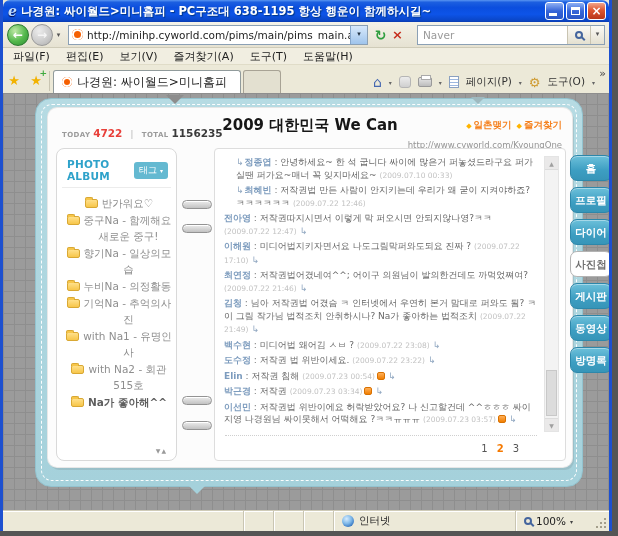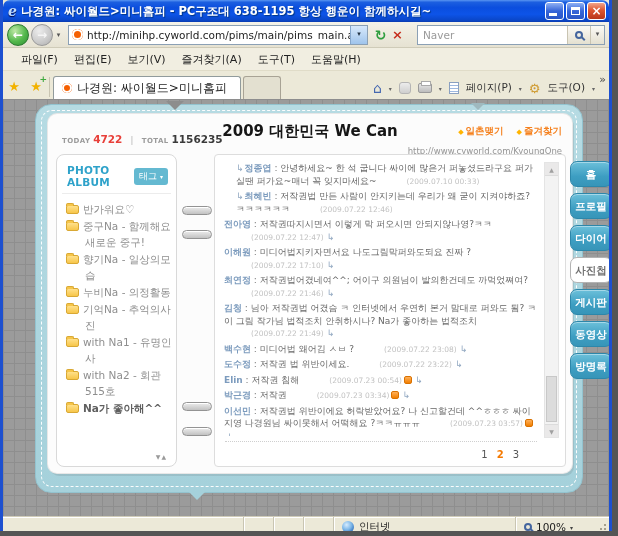--- a/index.html
+++ b/index.html
@@ -29,21 +29,21 @@
   .tb{width:17px;text-align:center;flex:0 0 auto;}
   .tb.refresh{color:#2f9e3f;font-size:14px;font-weight:bold;margin-left:4px;}
   .tb.stop{color:#c62f1e;font-size:13px;font-weight:bold;}
   .search-box{margin-left:auto;width:188px;height:20px;background:#fff;border:1px solid #8ba0b5;display:flex;align-items:center;}
   .search-text{flex:1;font-size:10.5px;color:#9a9a9a;padding-left:5px;}
   .search-btn{width:23px;height:18px;background:linear-gradient(#fbfaf6,#e4e0d0);border-left:1px solid #c9c4b2;display:flex;align-items:center;justify-content:center;}
   .mag{position:relative;width:8px;height:8px;border:2px solid #44659e;border-radius:50%;display:inline-block;}
   .mag::after{content:"";position:absolute;width:2px;height:5px;background:#44659e;right:-3px;bottom:-4px;transform:rotate(-45deg);}
   .search-drop{width:14px;height:18px;background:linear-gradient(#fbfaf6,#e4e0d0);border-left:1px solid #c9c4b2;font-size:7px;color:#555;text-align:center;line-height:17px;}
   
-  .menubar{height:23px;display:flex;align-items:center;background:#f1eee1;border-bottom:1px solid #e0dcc8;padding-left:10px;}
+  .menubar{height:17px;display:flex;align-items:center;background:#f1eee1;border-bottom:1px solid #e0dcc8;padding-left:2px;}
   .menu-item{font-size:11px;color:#222;padding:1px 8px;}
   
   .tabrow{position:relative;height:28px;background:#ece9d8;display:flex;align-items:flex-end;}
   .fav-btn{position:relative;width:22px;height:24px;text-align:center;font-size:13px;color:#f2b200;line-height:24px;}
   .fav-btn .plus{position:absolute;right:0;top:0;font-size:9px;line-height:9px;color:#3faa3f;font-weight:bold;}
   .sep-v{width:1px;height:20px;background:#c9c5b2;margin:0 3px 2px 2px;}
   .tab{height:23px;display:flex;align-items:center;gap:5px;padding:0 8px;background:#fff;border:1px solid #919b9c;border-bottom:none;border-radius:3px 3px 0 0;}
   .tab.main-tab{width:188px;}
   .tab .favicon{width:10px;height:10px;box-shadow:inset 0 0 0 2px #fff,inset 0 0 0 4px #f55f00;}
   .tab-title{font-size:12px;color:#222;white-space:nowrap;overflow:hidden;}
@@ -66,47 +66,47 @@
   .notch-top{position:absolute;left:163px;top:2px;width:0;height:0;border-left:9px solid transparent;border-right:9px solid transparent;border-top:9px solid #8d8d8d;z-index:3;}
   .notch-top2{position:absolute;left:468px;top:4px;width:0;height:0;border-left:7px solid transparent;border-right:7px solid transparent;border-top:7px solid #9fb9bf;z-index:3;}
   .notch-bottom{position:absolute;left:186px;top:393px;width:0;height:0;border-left:8px solid transparent;border-right:8px solid transparent;border-top:8px solid #a5d1db;z-index:3;}
   .sheet{position:absolute;left:12px;top:9px;width:524px;height:359px;background:#fcfcfc;border-radius:9px;box-shadow:0 0 0 1px #e7e7e7,2px 3px 0 rgba(120,140,145,.25);}
   .hd-counters{position:absolute;left:14px;top:19px;font-size:7px;font-weight:bold;color:#9b9b9b;letter-spacing:.4px;}
   .hd-counters .val{font-size:10.5px;color:#3a3a3a;letter-spacing:0;}
   .hd-counters .val.red{color:#e8403a;}
   .hd-counters .sep{color:#c9c9c9;margin:0 5px;font-size:9px;}
   .hd-title{position:absolute;left:120px;right:120px;top:8px;text-align:center;font-size:15px;font-weight:bold;color:#161616;white-space:nowrap;}
   .hd-links{position:absolute;right:10px;top:5px;text-align:right;}
-  .olink{font-size:9.5px;font-weight:bold;color:#f58220;margin-left:8px;}
+  .olink{font-size:9.5px;font-weight:bold;color:#f58220;}
   .olink .dia{font-style:normal;font-size:7px;color:#ffb400;margin-right:2px;}
   .hurl{font-size:8.5px;color:#949494;margin-top:8px;}
   
   .sidebar{position:absolute;left:8px;top:40px;width:121px;height:313px;background:#fff;border:1px solid #d9d9d9;border-radius:8px;}
   .album-head{display:flex;justify-content:space-between;align-items:center;margin:0 5px;padding:9px 3px 5px 5px;border-bottom:1px solid #ececec;}
   .album-title{font-size:10.5px;font-weight:bold;color:#2ea2ca;letter-spacing:.2px;}
   .tag-btn{background:#64b9d1;color:#fff;font-size:9px;padding:2px 5px;border-radius:3px;white-space:nowrap;}
   .tag-btn i{font-style:normal;font-size:6px;}
-  .folder-list{padding:7px 4px 0 9px;}
+  .folder-list{padding:7px 4px 0 9px;text-align:center;}
   .folder-item{font-size:10.5px;color:#8e8e8e;line-height:16px;padding-left:19px;text-indent:-19px;margin-bottom:1px;}
   .folder-item.selected{font-weight:bold;color:#5f5f5f;}
   .folder-ico{display:inline-block;width:13px;height:9px;background:linear-gradient(#ffe08a,#f7c64a);border:1px solid #d9a833;border-radius:2px;position:relative;margin-right:4px;vertical-align:-1px;text-indent:0;}
   .folder-ico::before{content:"";position:absolute;top:-3px;left:-1px;width:6px;height:2px;background:#f7c64a;border:1px solid #d9a833;border-bottom:none;border-radius:2px 2px 0 0;}
   .mini-ctrl{position:absolute;bottom:6px;right:9px;font-size:6px;color:#9a9a9a;letter-spacing:1px;}
   
   .ring{position:absolute;left:134px;width:30px;height:9px;border-radius:5px;background:linear-gradient(180deg,#ededed,#c2c2c2);border:1px solid #939393;box-shadow:inset 0 1px 0 #fff;}
   .r1{top:92px;}.r2{top:116px;}.r3{top:288px;}.r4{top:313px;}
   
   .main-panel{position:absolute;left:166px;top:40px;width:352px;height:313px;background:#fff;border:1px solid #ddd;border-radius:4px;}
   .comments{position:absolute;left:9px;top:7px;right:27px;bottom:30px;overflow:hidden;font-size:9px;line-height:12.5px;color:#666;}
   .comment{margin-bottom:2px;}
   .comment.reply{margin-left:12px;}
   .rp{color:#8fa6c0;margin-right:1px;}
   .cname{color:#7d9cbe;font-weight:bold;margin-top:12px;}
   .ccol{color:#777;}
-  .ctime{color:#c2c2c2;font-size:7.5px;margin-left:27px;}
+  .ctime{color:#c2c2c2;font-size:7.5px;}
   .mini{display:inline-block;width:8px;height:8px;border-radius:2px;background:linear-gradient(#ffb05a,#f17e00);border:1px solid #d97100;vertical-align:-1px;margin-left:2px;}
   .rbtn{color:#8fa6c0;margin-left:3px;}
   .vscroll{position:absolute;top:7px;right:6px;bottom:28px;width:15px;background:#f3f3f3;border:1px solid #e4e4e4;}
   .sb-up,.sb-down{position:absolute;left:0;right:0;height:13px;background:#eae9e9;color:#a0a0a0;font-size:6px;text-align:center;line-height:13px;}
   .sb-up{top:0;border-bottom:1px solid #dcdcdc;}
   .sb-down{bottom:0;border-top:1px solid #dcdcdc;}
   .sb-thumb{position:absolute;left:1px;right:1px;bottom:15px;height:46px;background:#dcdcdc;border:1px solid #c8c8c8;}
   .dotline{position:absolute;left:10px;right:28px;bottom:24px;border-top:1px dotted #cfcfcf;}
   .pager{position:absolute;right:46px;bottom:6px;display:flex;gap:9px;font-size:10px;color:#555;}
   .pg.cur{color:#f57900;font-weight:bold;}

